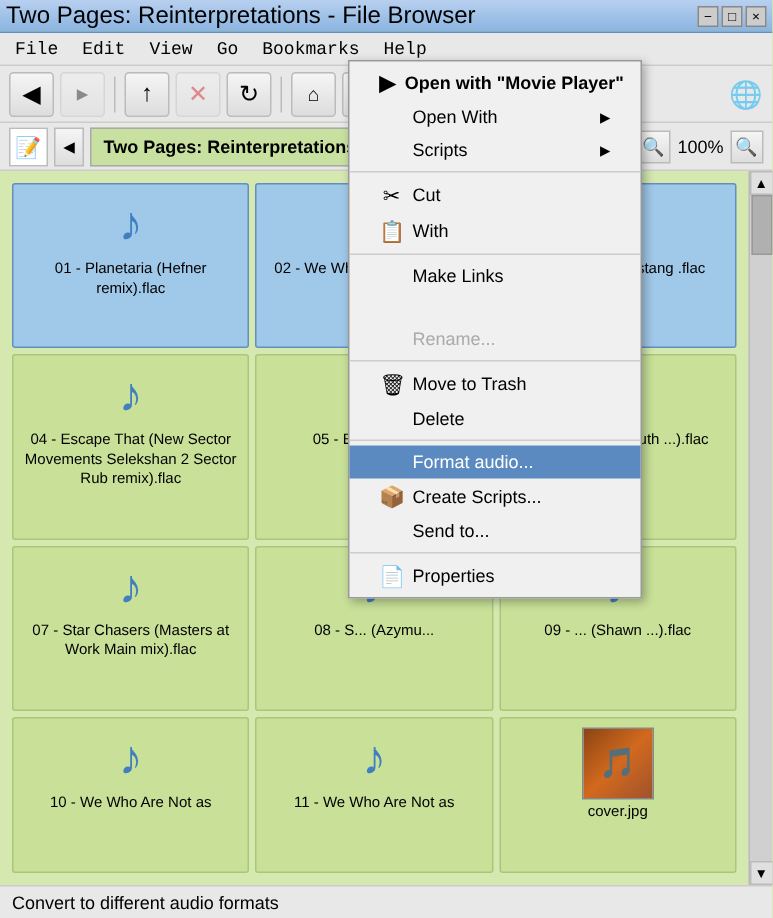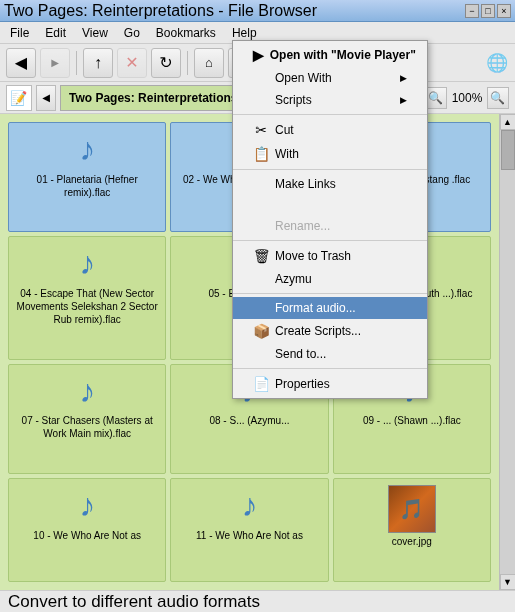--- a/index.html
+++ b/index.html
@@ -53,20 +53,21 @@
       display: flex;
       align-items: center;
       padding: 0 4px;
       border-bottom: 1px solid #ccc;
       gap: 4px;
     }
     .menu-item {
       padding: 2px 6px;
       font-size: 12px;
       cursor: pointer;
+      font-family: Liberation Mono, monospace;
     }
 
     
     .toolbar {
       background: #e8e8e8;
       height: 38px;
       display: flex;
       align-items: center;
       padding: 0 6px;
       border-bottom: 1px solid #ccc;
@@ -240,21 +241,21 @@
     }
 
     
     .status-bar {
       height: 22px;
       background: #e8e8e8;
       border-top: 1px solid #ccc;
       display: flex;
       align-items: center;
       padding: 0 8px;
-      font-size: 17px;
+      font-size: 12px;
     }
 
     
     .context-menu {
       position: absolute;
       top: 40px;
       left: 232px;
       width: 196px;
       background: #f0f0f0;
       border: 1px solid #999;
@@ -447,21 +448,21 @@
     <span class="ctx-icon"></span>
     <span>Rename...</span>
   </div>
   <div class="ctx-sep"></div>
   <div class="ctx-item">
     <span class="ctx-icon">🗑</span>
     <span>Move to Trash</span>
   </div>
   <div class="ctx-item">
     <span class="ctx-icon"></span>
-    <span>Azymu</span>
+    <span>Delete</span>
   </div>
   <div class="ctx-sep"></div>
   <div class="ctx-item highlighted">
     <span class="ctx-icon"></span>
     <span>Format audio...</span>
   </div>
   <div class="ctx-item">
     <span class="ctx-icon">📦</span>
     <span>Create Scripts...</span>
   </div>

